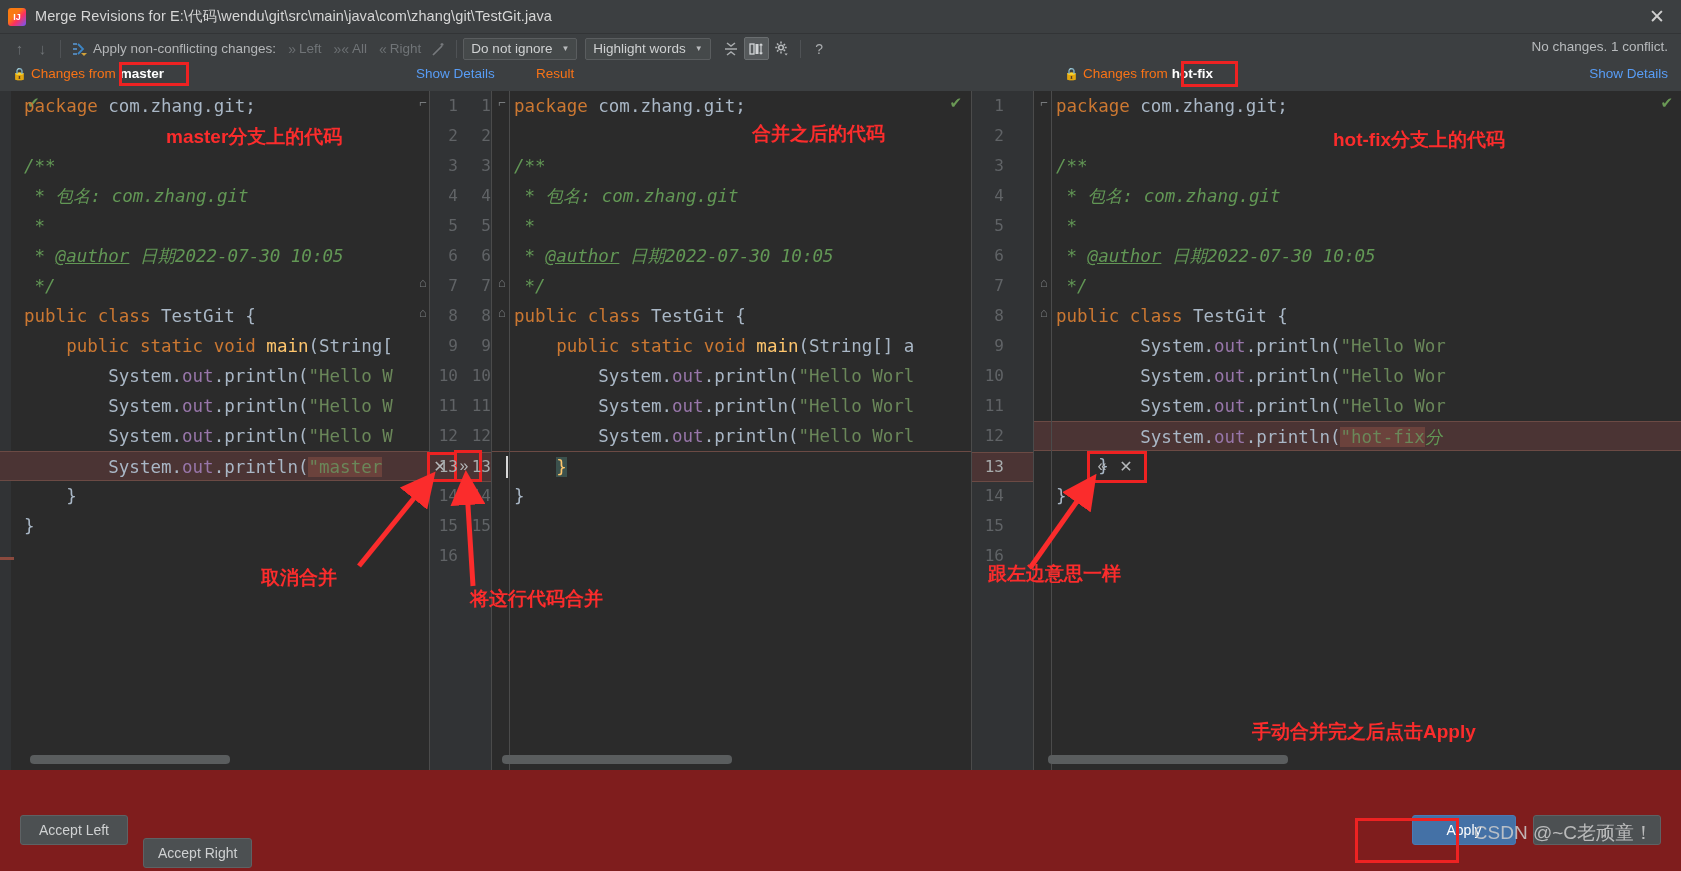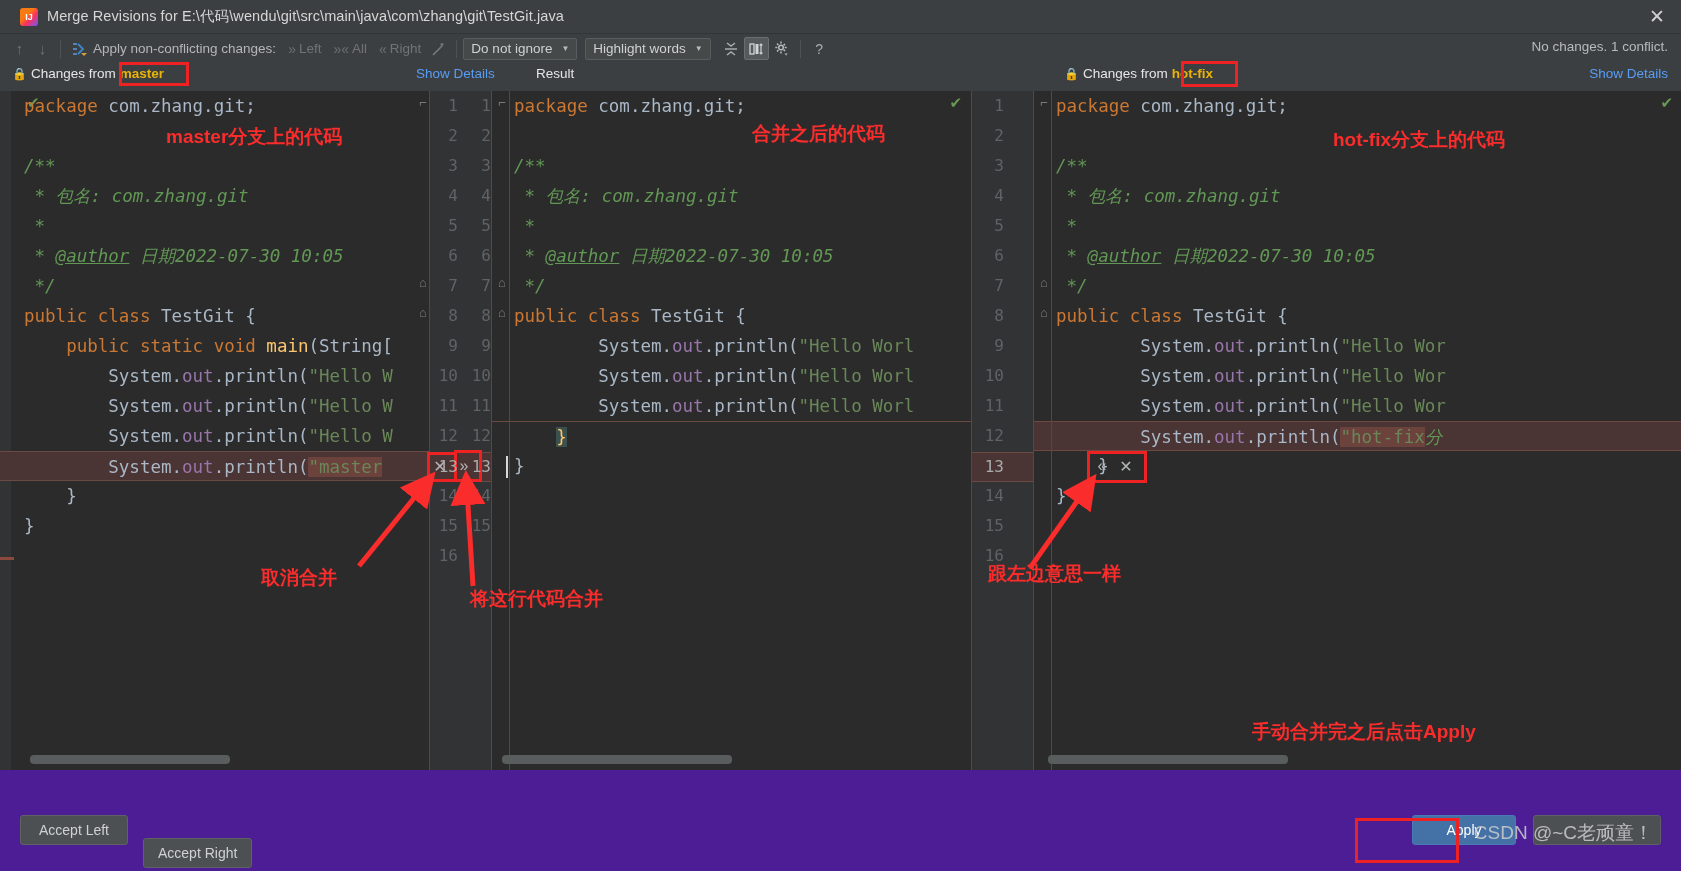--- a/index.html
+++ b/index.html
@@ -7,21 +7,21 @@
     width: 1681px; height: 871px;
     background: #3c3f41;
     font-family: "Liberation Sans", sans-serif;
     overflow: hidden;
   }
   .window { position: relative; width: 1681px; height: 871px; background: #3c3f41; }
 
   
   .titlebar {
     height: 34px; background: #3c3f41; display: flex; align-items: center;
-    padding-left: 20px; position: relative; border-bottom: 1px solid #323436;
+    padding-left: 8px; position: relative; border-bottom: 1px solid #323436;
   }
   .app-icon {
     width: 18px; height: 18px; border-radius: 3px; margin-right: 9px;
     background: linear-gradient(135deg,#f97a12 0%, #f97a12 38%, #fe315d 60%, #6b57ff 100%);
     position: relative; flex: none;
   }
   .app-icon::after {
     content: "IJ"; position: absolute; left: 0; top: 0; right: 0; bottom: 0;
     color: #fff; font-size: 9px; font-weight: bold; line-height: 18px; text-align: center;
   }
@@ -61,23 +61,23 @@
   .tb-icon-btn.active { background: #55595b; border: 1px solid #6a6e70; }
   .status-right {
     position: absolute; right: 13px; top: 5px; color: #b8bbbd; font-size: 13.5px;
   }
 
   
   .subheader { height: 24px; position: relative; background: #3c3f41; }
   .sh-item { position: absolute; display: flex; align-items: center; gap: 4px;
              color: #cfd1d2; font-size: 13.5px; white-space: nowrap; }
   .lock { font-size: 12px; color: #b0b3b5; }
-  .sh-strong { font-weight: bold; color: #eab308; text-align: right; }
+  .sh-strong { font-weight: bold; color: #ffffff; text-align: right; }
   .link { color: #589df6; font-size: 13.5px; cursor: pointer; }
-  .plain { color: #e5e5e5; font-size: 13.5px; }
+  .plain { color: #f97316; font-size: 13.5px; }
 
   
   .editor-area {
     position: absolute; left: 0; top: 91px; width: 1681px; height: 679px;
     background: #2b2b2b; display: flex;
   }
   .pane { position: relative; height: 100%; overflow: hidden; background: #2b2b2b; }
   .pane-left   { width: 430px; }
   .gut-mid-l   { width: 62px; background: #313335; position: relative; }
   .pane-mid    { width: 480px; }
@@ -132,21 +132,21 @@
   
   .hscroll { position: absolute; bottom: 6px; height: 9px; background: #5a5d5e; border-radius: 4px; }
 
   
   .caret-bar { position: absolute; width: 2px; background: #d8d8d8; }
   .brace-hl { background: #3b514d; color: #ffc66d; }
 
   
   .bottombar {
     position: absolute; left: 0; top: 770px; width: 1681px; height: 101px;
-    background: #4c1d95;
+    background: #7f1d1d;
   }
   .btn {
     position: absolute; height: 30px; min-width: 108px; padding: 0 14px;
     background: #4c5052; border: 1px solid #5e6264; border-radius: 3px;
     color: #cfd1d2; font-size: 14px; cursor: pointer;
   }
   .btn.primary { background: #4471a6; border: 1px solid #4a7ab5; color: #ffffff; }
 
   
   .box-red { position: absolute; border: 3px solid #ee2222; pointer-events: none; }
@@ -335,20 +335,21 @@
     <div class="pane pane-mid">
       <div style="position:absolute;left:0;top:0;right:0;">
         <div class="row pad-m"><span class="kw">package</span><span class="id"> com.zhang.git;</span></div>
         <div class="row"></div>
         <div class="row pad-m"><span class="cmt">/**</span></div>
         <div class="row pad-m"><span class="cmt"> * 包名: com.zhang.git</span></div>
         <div class="row pad-m"><span class="cmt"> *</span></div>
         <div class="row pad-m"><span class="cmt"> * </span><span class="cmtd">@author</span><span class="cmt"> 日期2022-07-30 10:05</span></div>
         <div class="row pad-m"><span class="cmt"> */</span></div>
         <div class="row pad-m"><span class="kw">public class </span><span class="id">TestGit {</span></div>
+        <div class="row pad-m"><span class="id">    </span><span class="kw">public static void </span><span class="mth">main</span><span class="id">(String[] a</span></div>
         <div class="row pad-m"><span class="id">        System.</span><span class="fld">out</span><span class="id">.println(</span><span class="str">"Hello Worl</span></div>
         <div class="row pad-m"><span class="id">        System.</span><span class="fld">out</span><span class="id">.println(</span><span class="str">"Hello Worl</span></div>
         <div class="row pad-m"><span class="id">        System.</span><span class="fld">out</span><span class="id">.println(</span><span class="str">"Hello Worl</span></div>
         <div class="row pad-m conflict-top"><span class="id">    </span><span class="brace-hl">}</span></div>
         <div class="row pad-m"><span class="id">}</span></div>
       </div>
       <div class="caret-bar" style="left:14px; top:365px; height:22px;"></div>
 
       <div class="fold" style="left:6px; top:4px;">⌐</div>
       <div class="fold" style="left:6px; top:184px;">⌂</div>

